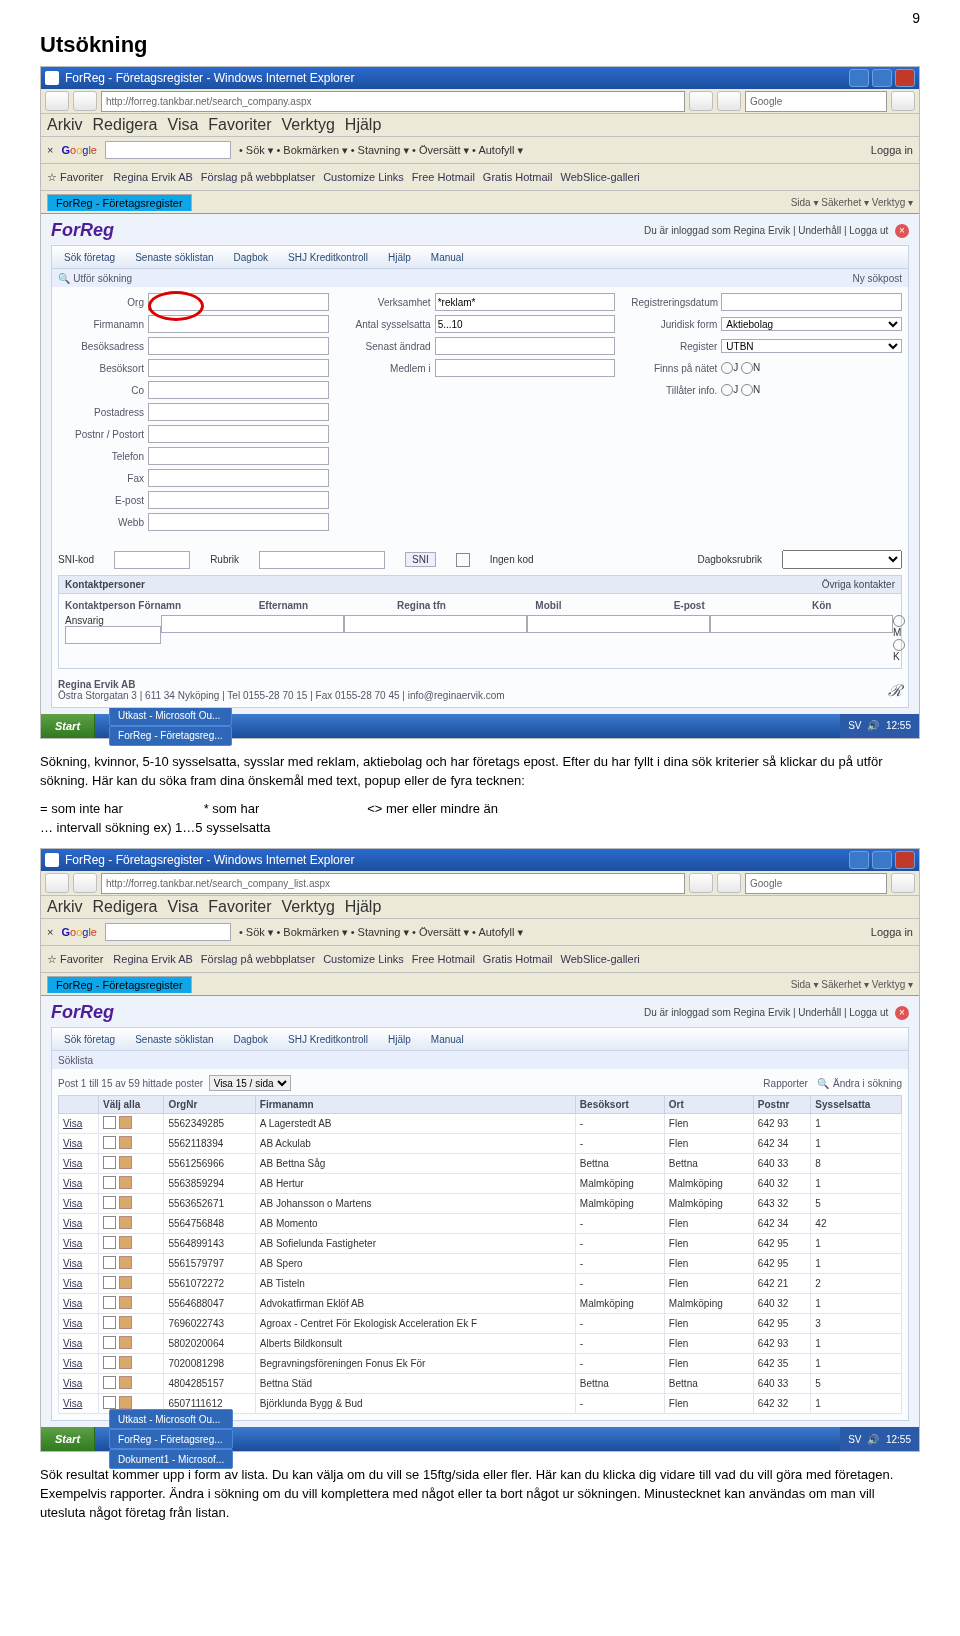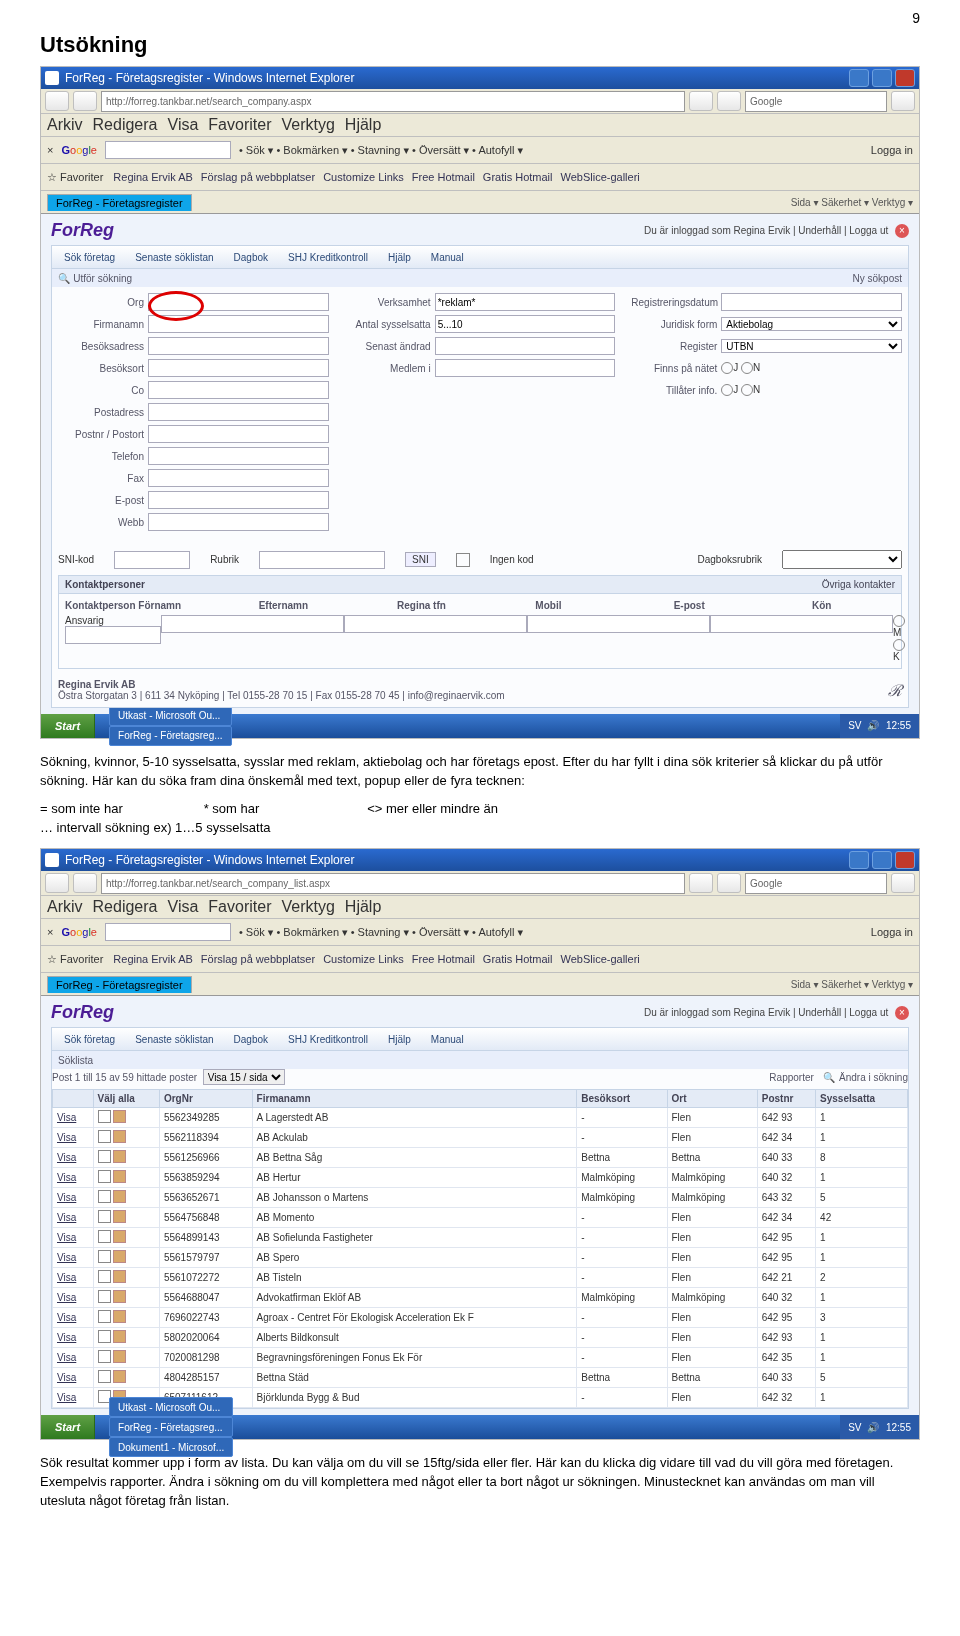--- a/index.html
+++ b/index.html
@@ -55,21 +55,21 @@
   .footerline{font-size:10px;color:#556;margin-top:10px;display:flex;align-items:center}
   .footerline .mono{margin-left:auto;font-family:serif;font-style:italic;font-size:16px}
   .taskbar{background:linear-gradient(#3b7ad0,#1a4d9a);height:24px;display:flex;align-items:center;font-size:11px;color:#fff}
   .startbtn{background:linear-gradient(#5fa045,#2f7a1f);height:24px;padding:0 14px;display:flex;align-items:center;border-right:1px solid #2a6a18;font-style:italic;font-weight:bold}
   .taskitem{background:#2f68b8;border:1px solid #4d86d6;height:18px;margin-left:14px;padding:0 8px;display:flex;align-items:center;border-radius:2px;font-size:10px}
   .tray{margin-left:auto;background:#2a5aa8;height:24px;padding:0 8px;display:flex;align-items:center;gap:6px;font-size:10px}
   
   p.body{margin:10px 0;font-size:13px;line-height:1.45}
   p.mono{font-family:inherit}
   
-  .soklista{background:#fbfcfe;border:1px solid #c6d4e6;border-top:none;}
+  .soklista{background:#fbfcfe;border:1px solid #c6d4e6;border-top:none;padding:6px}
   .sl-top{display:flex;align-items:center;font-size:10px;color:#556;margin-bottom:4px}
   .sl-top select{height:16px;border:1px solid #aab;font-size:10px}
   .sl-top .right{margin-left:auto;display:flex;gap:10px}
   table.sl{width:100%;border-collapse:collapse;font-size:10px}
   table.sl th{background:#e4ebf6;border:1px solid #c6d4e6;padding:3px 4px;text-align:left;font-weight:bold;color:#445}
   table.sl td{border:1px solid #e0e6f0;padding:2px 4px;background:#fff}
   .visa{color:#335;text-decoration:underline;cursor:pointer}
   .cb{width:11px;height:11px;border:1px solid #888;display:inline-block}
   .sq{width:11px;height:11px;background:#d9a96a;border:1px solid #b88;display:inline-block}
 </style>

